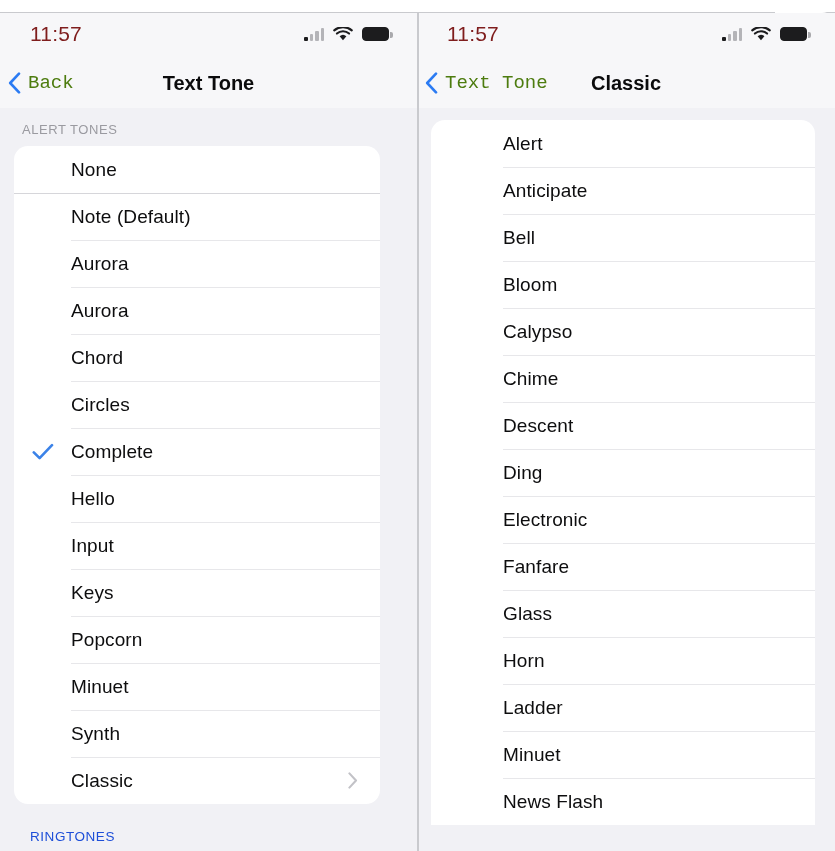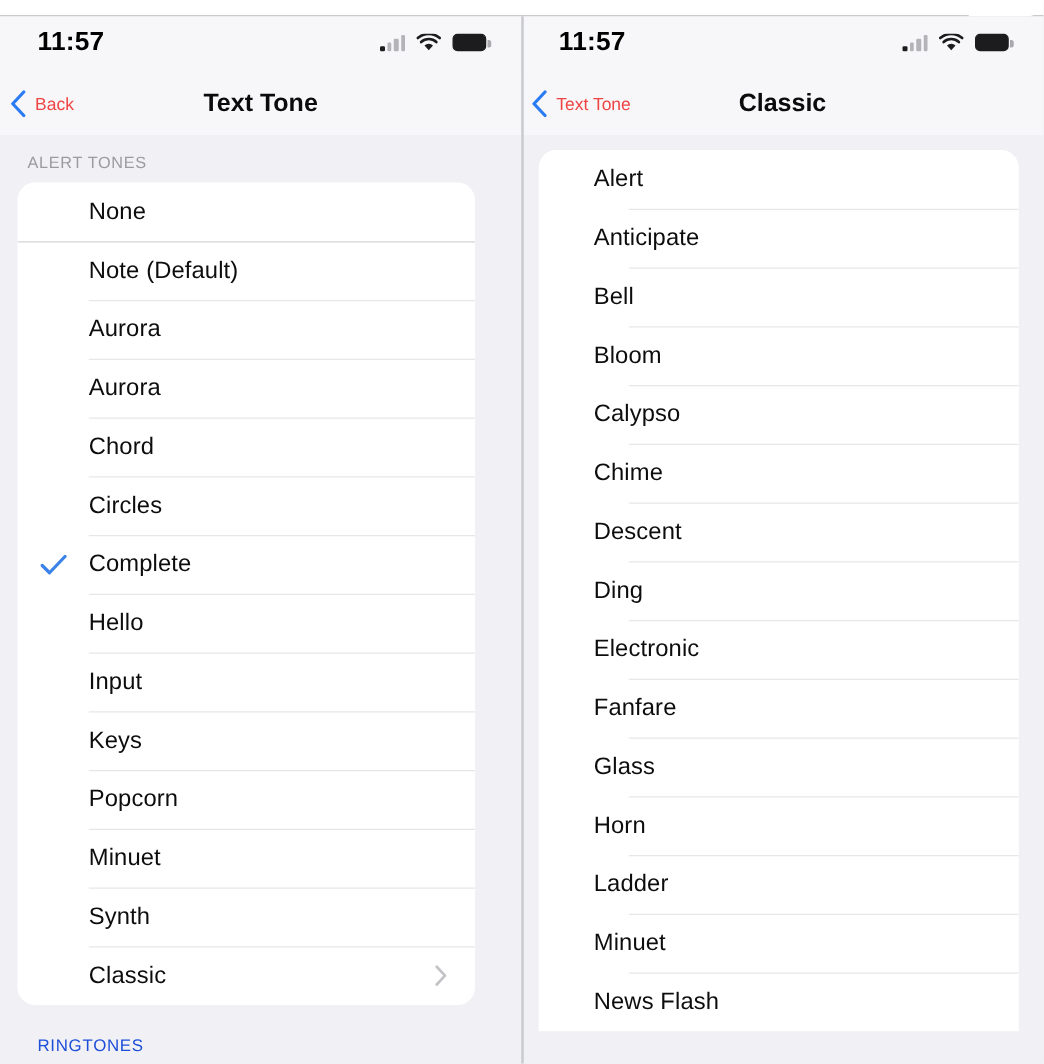--- a/index.html
+++ b/index.html
@@ -57,22 +57,22 @@
     position: relative;
     height: 58px;
     background: #f7f7f9;
     display: flex;
     align-items: center;
     justify-content: space-between;
     padding: 10px 28px 0 30px;
   }
   .status-time {
     font-size: 21px;
-    font-weight: 700;
-    color: #000000;
+    font-weight: 400;
+    color: #7f1d1d;
     letter-spacing: 0.2px;
   }
   .status-icons {
     display: flex;
     align-items: center;
     gap: 9px;
   }
   .ico-cell { display: flex; align-items: flex-end; gap: 2px; height: 14px; }
   .ico-cell i {
     display: block; width: 3.5px; background: #1c1c1e; border-radius: 1px;
@@ -105,23 +105,24 @@
     align-items: center;
     gap: 7px;
     padding-left: 8px;
     cursor: pointer;
     max-width: 46%;
   }
   .chev-back {
     width: 13px; height: 22px; flex: none;
   }
   .nav-back-label {
-    font-size: 14px;
-    color: #ef4444;
+    font-size: 19px;
+    color: #4d7c0f;
     white-space: nowrap;
+    font-family: Liberation Mono, monospace;
   }
   .nav-title {
     position: absolute;
     left: 0; right: 0;
     text-align: center;
     font-size: 20px;
     font-weight: 700;
     color: #0b0b0c;
     pointer-events: none;
   }
@@ -180,21 +181,21 @@
     color: #0d0d0e;
     letter-spacing: 0.1px;
   }
   .row-chevron {
     margin-left: auto;
     margin-right: 22px;
     display: flex;
     align-items: center;
   }
   .row-chevron svg { width: 10px; height: 17px; }
-  .row-right { padding-left: 44px; }
+  .row-right { padding-left: 72px; }
   .row-right + .row-right::before { left: 72px; }
 
   .bottom-header {
     font-size: 13.5px;
     letter-spacing: 0.55px;
     color: #1d4ed8;
     padding: 25px 0 0 30px;
   }
 </style>
 </head>

